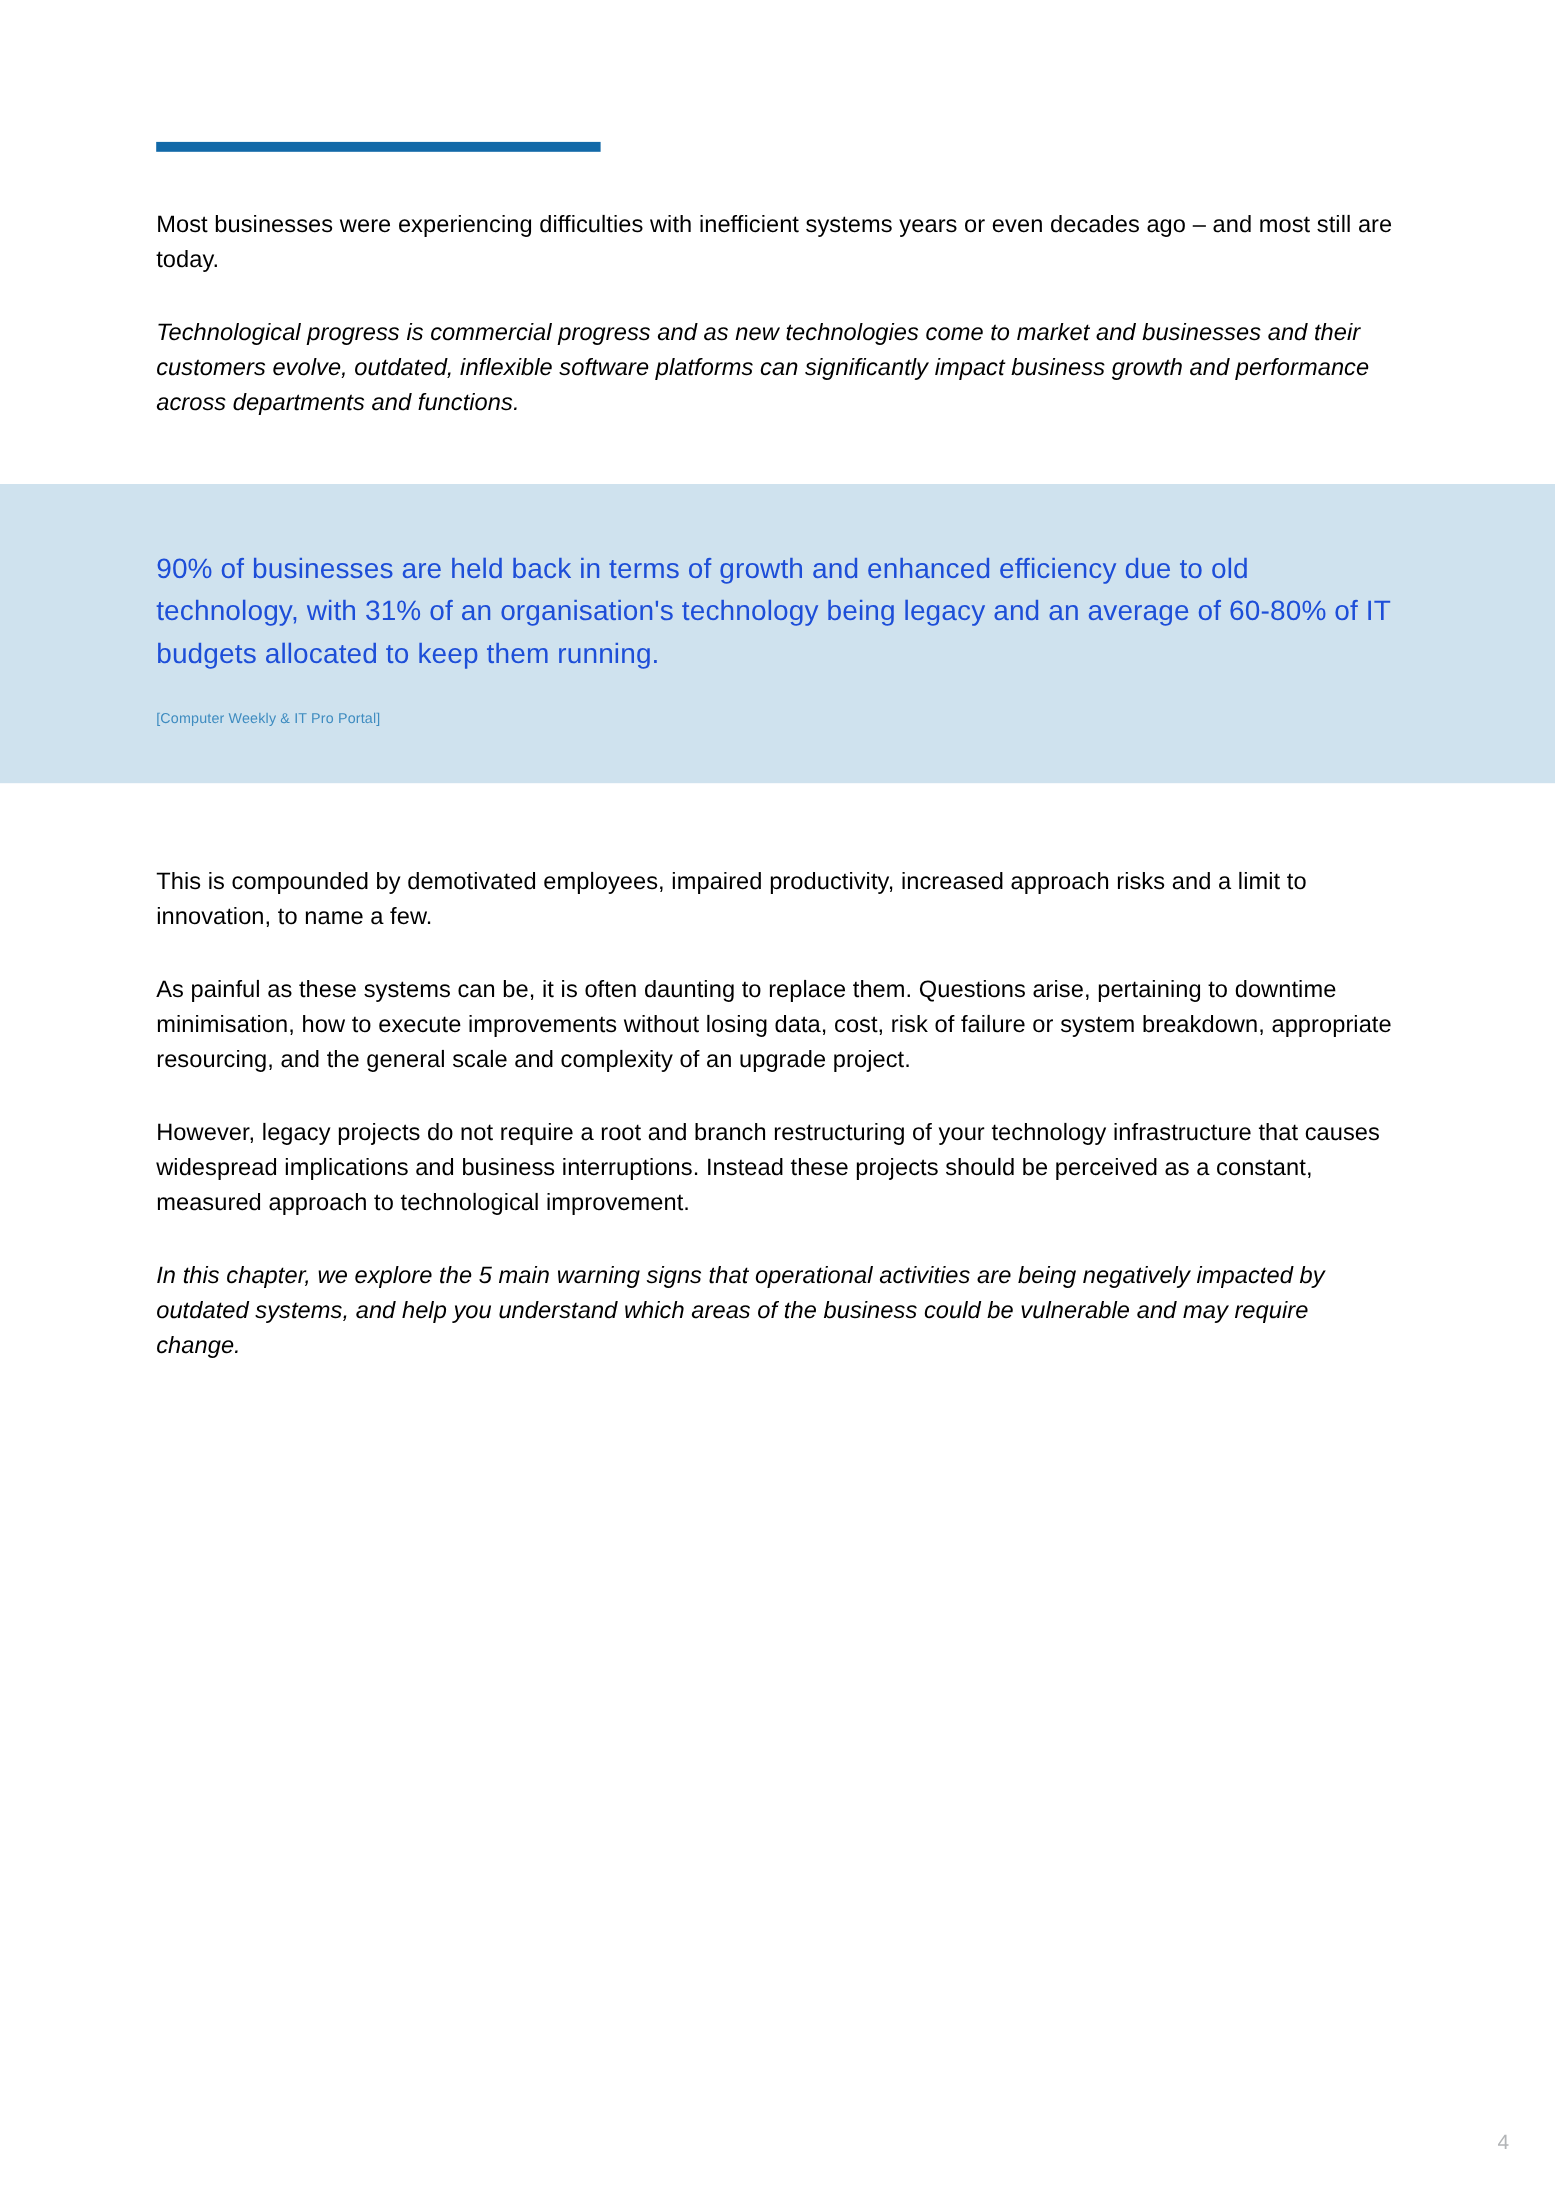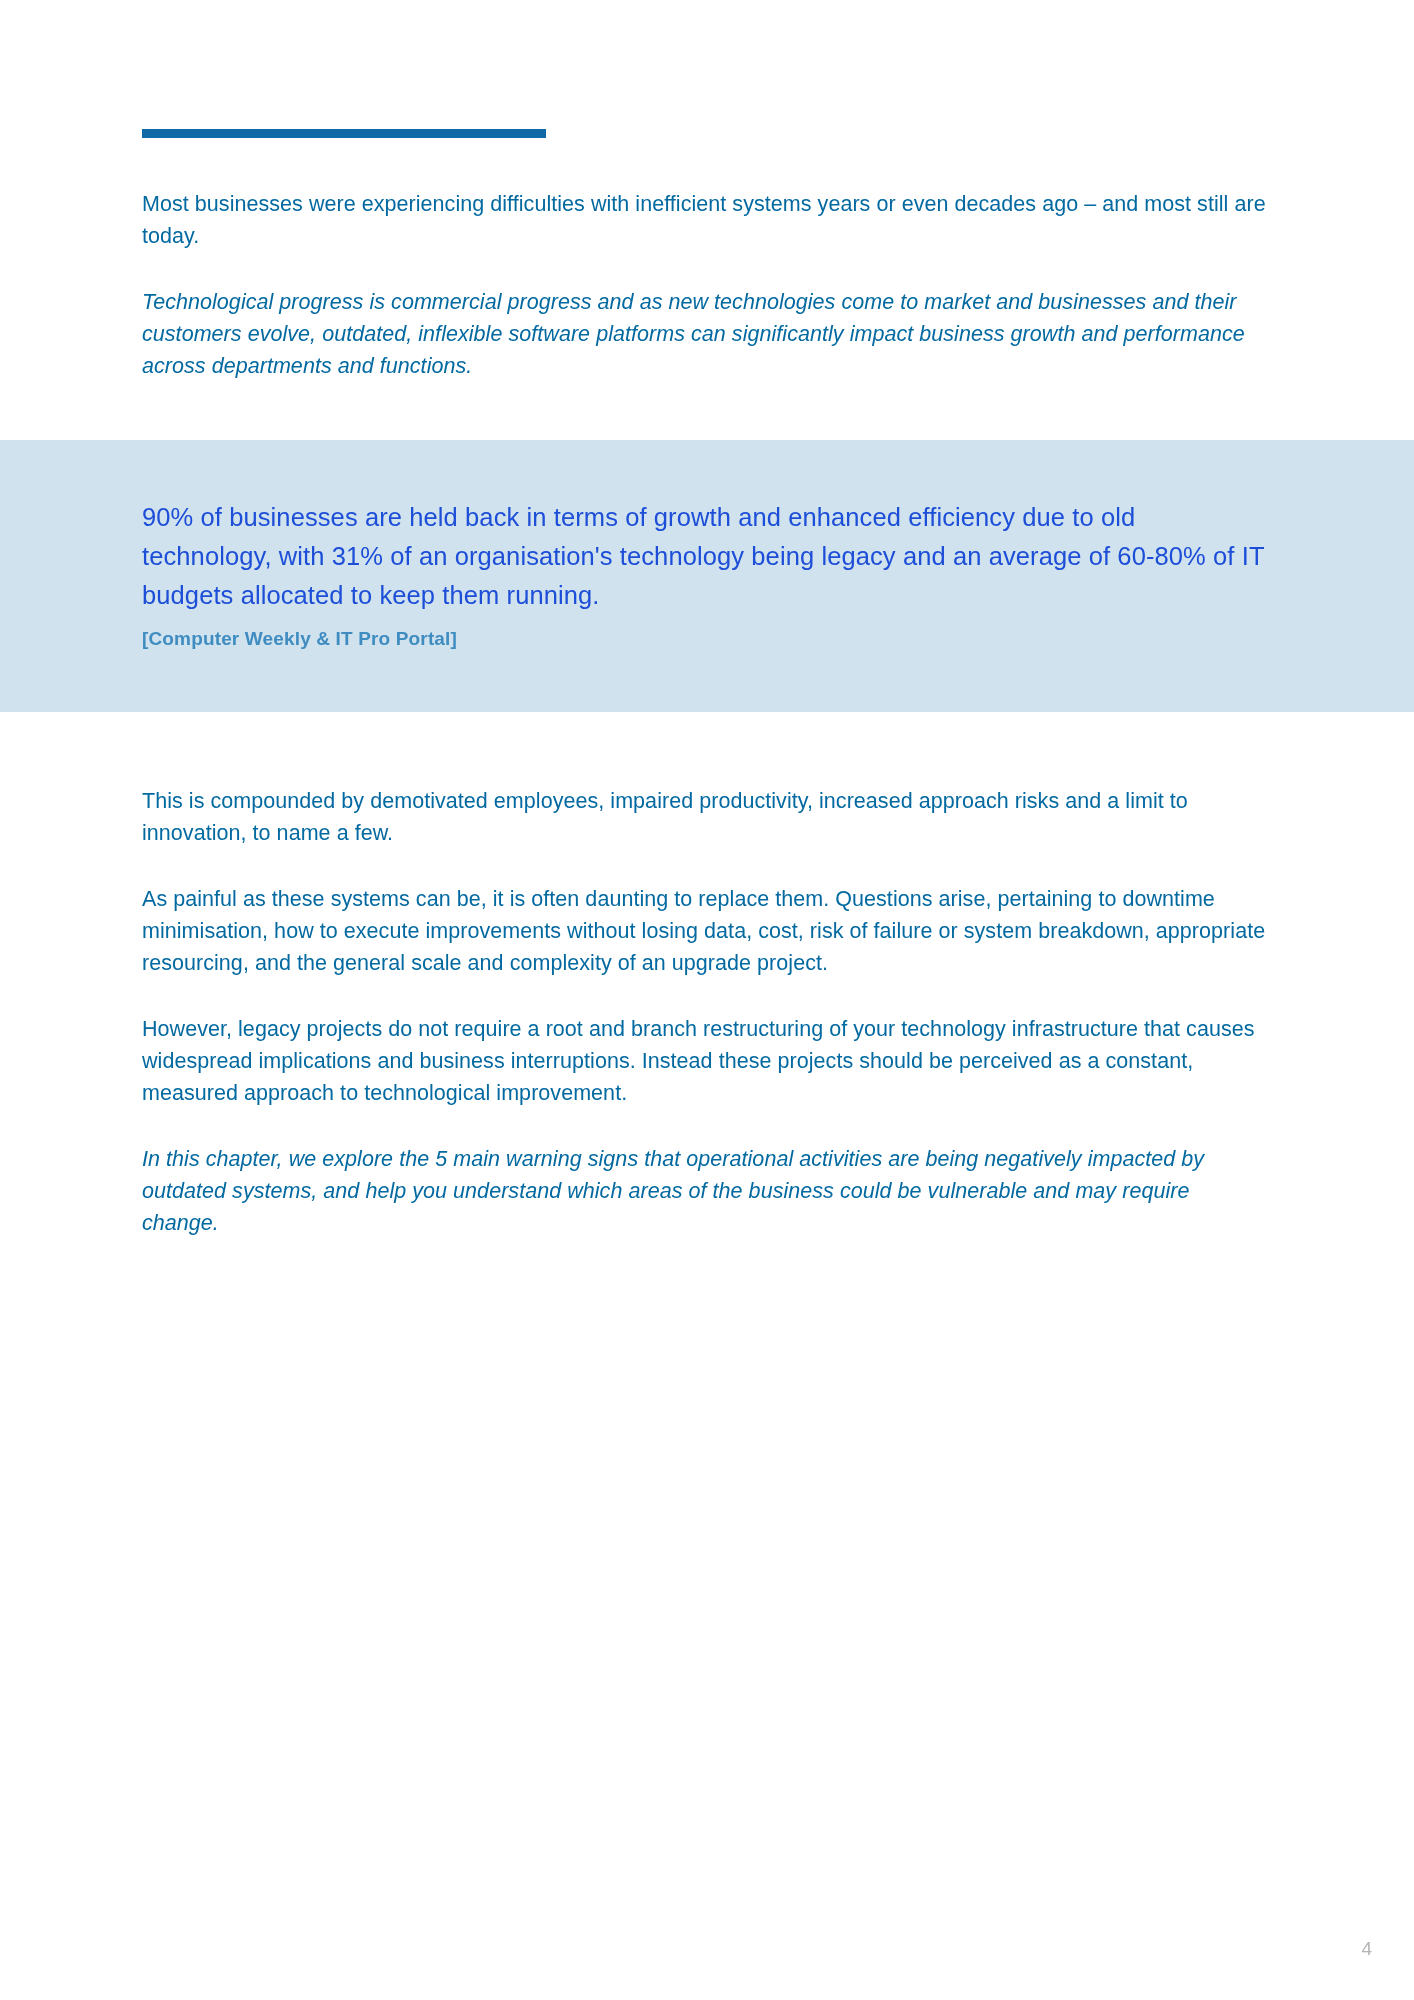--- a/index.html
+++ b/index.html
@@ -40,21 +40,21 @@
     left: 142px;
     top: 188px;
     width: 1128px;
   }
 
   p.body-text {
     margin: 0 0 34px 0;
     font-size: 21.5px;
     line-height: 32px;
     font-weight: 400;
-    color: #0369a1;
+    color: #000000;
     letter-spacing: 0.05px;
   }
   p.body-text:last-child { margin-bottom: 0; font-style: italic; }
 
   
   .quote-band {
     position: absolute;
     left: 0;
     top: 440px;
     width: 1414px;
@@ -72,24 +72,24 @@
   .quote-text {
     margin: 0;
     font-size: 25.5px;
     line-height: 39px;
     font-weight: 400;
     color: #1d4ed8;
     letter-spacing: 0.1px;
   }
 
   .quote-source {
-    margin: 14px 0 0 0;
-    font-size: 19px;
+    margin: 28px 0 0 0;
+    font-size: 13px;
     line-height: 20px;
-    font-weight: 700;
+    font-weight: 400;
     color: #3f8cc0;
     letter-spacing: 0.15px;
   }
 
   
   .lower-block {
     position: absolute;
     left: 142px;
     top: 785px;
     width: 1130px;

